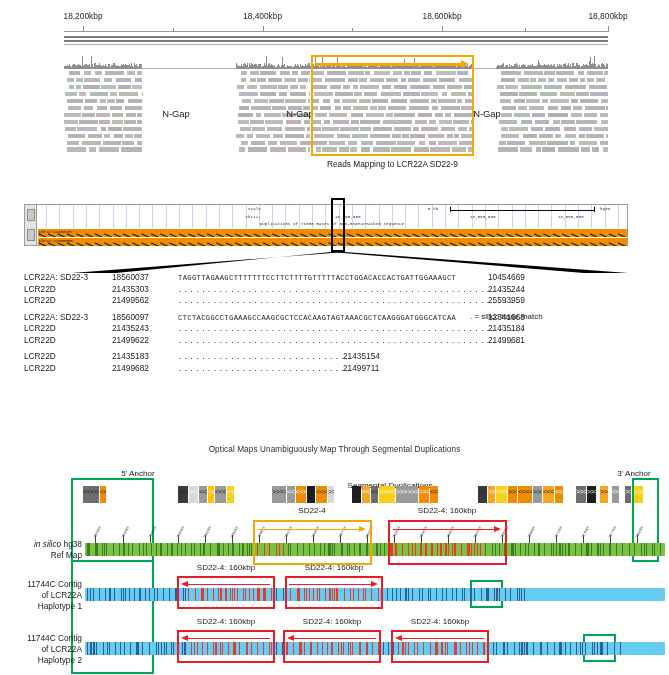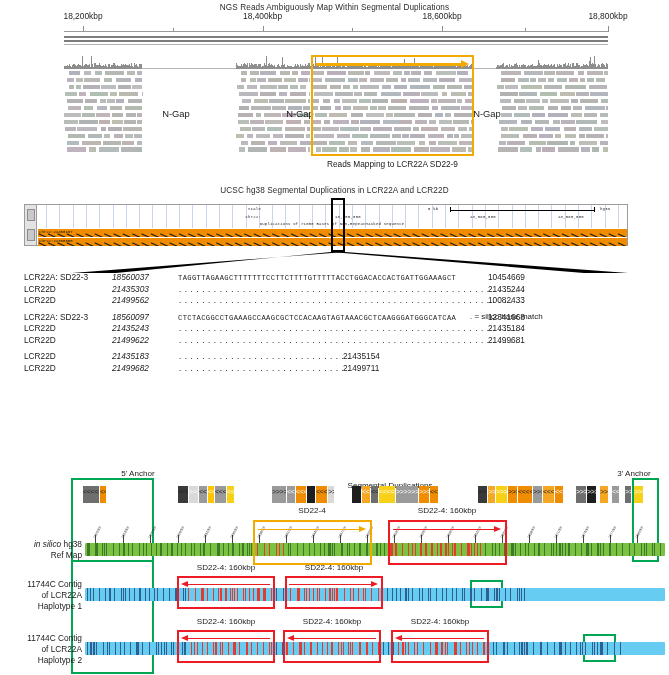--- a/index.html
+++ b/index.html
@@ -41,21 +41,21 @@
   #ucsc .dupband{position:absolute;left:13px;right:0;height:8px;background:#ef8c00;overflow:hidden;}
   #ucsc .rowlab{position:absolute;left:14px;font-family:"Liberation Mono", monospace;font-size:4px;color:#111;white-space:nowrap;}
   #ucsc .scalebar{position:absolute;height:1px;background:#000;}
   #ucsc .scaletick{position:absolute;width:1px;height:5px;background:#000;}
   #zoombox{position:absolute;left:331px;top:14px;width:14px;height:54px;border:2.6px solid #000;box-sizing:border-box;background:transparent;}
   #funnel{position:absolute;left:24px;top:68px;width:604px;height:22px;}
   .seqtbl{position:absolute;left:24px;top:88px;width:625px;font-size:8.3px;}
   .seqblk{margin-bottom:5px;}
   .seqrow{height:11.5px;line-height:11.5px;white-space:nowrap;}
   .c-name{display:inline-block;width:88px;}
-  .c-start{display:inline-block;width:66px;font-style:italic;}
+  .c-start{display:inline-block;width:66px;}
   .c-seq{display:inline-block;width:310px;font-family:"Liberation Mono", monospace;font-size:7.1px;letter-spacing:.38px;}
   .c-end{display:inline-block;}
   .dots{letter-spacing:1.55px;font-size:7.1px;}
   #matchnote{position:absolute;left:470px;top:128px;font-size:8px;}
 
   
   #p3{left:0;top:440px;width:669px;height:235px;}
   .maprow{position:absolute;left:85px;width:580px;}
   .mapbar{position:absolute;left:0;width:100%;border-radius:1px;}
   .refbar{background:#7cc242;height:13px;}
@@ -75,21 +75,20 @@
   .boxlab{position:absolute;font-size:8.1px;text-align:center;white-space:nowrap;transform:translateX(-50%);}
   .rowlabel{position:absolute;text-align:right;font-size:8.3px;line-height:11px;}
   .coordtick{position:absolute;font-family:"Liberation Sans",sans-serif;font-size:3.4px;color:#333;
              transform:rotate(-62deg);transform-origin:left bottom;white-space:nowrap;}
   .tickpin{position:absolute;width:.8px;background:#444;}
 </style>
 </head>
 <body>
 
 <div class="panel" id="p1">
-  <div class="ttl" style="top:3px">NGS Reads Ambiguously Map Within Segmental Duplications</div>
 
   <div id="p1-ticks">
       <div class="ticklab" style="left: 83.04px;">18,200kbp</div>
       <div class="tickmark" style="left: 83.04px;"></div>
       <div class="ticklab" style="left: 262.56px;">18,400kbp</div>
       <div class="tickmark" style="left: 262.56px;"></div>
       <div class="ticklab" style="left: 442.08px;">18,600kbp</div>
       <div class="tickmark" style="left: 442.08px;"></div>
       <div class="ticklab" style="left: 608px;">18,800kbp</div>
       <div class="tickmark" style="left: 608px;"></div>
@@ -993,21 +992,20 @@
 
   <div id="obox"></div>
   <div id="oarrow">
     <div class="shaft"></div>
       <div class="head"></div>
   </div>
   <div id="ocap">Reads Mapping to LCR22A SD22-9</div>
 </div>
 
 <div class="panel" id="p2">
-  <div class="ttl" style="top:2px">UCSC hg38 Segmental Duplications in LCR22A and LCR22D</div>
 
   <div id="ucsc">
     <div class="lgut">
         <i style="top:4px"></i>
         <i style="top:24px"></i>
       </div>
     <div class="hdr" id="ucsc-hdr">
         <div class="vgrid" style="left: 8px;"></div>
         <div class="vgrid" style="left: 21.3px;"></div>
         <div class="vgrid" style="left: 34.6px;"></div>
@@ -1074,36 +1072,37 @@
 
   <svg id="funnel" viewBox="0 0 604 22" preserveAspectRatio="none">
     <polygon points="307,0 321,0 604,21 560,21" fill="#000"></polygon>
     <polygon points="307,0 321,0 48,21 92,21" fill="#000"></polygon>
   </svg>
 
   <div class="seqtbl" id="seqtbl">
       <div class="seqblk">
         <div class="seqrow"><span class="c-name">LCR22A: SD22-3</span><span class="c-start">18560037</span><span class="c-seq" style="width:310px">TAGGTTAGAAGCTTTTTTTCCTTCTTTTGTTTTTACCTGGACACCACTGATTGGAAAGCT</span><span class="c-end">10454669</span></div>
         <div class="seqrow"><span class="c-name">LCR22D</span><span class="c-start">21435303</span><span class="c-seq dots" style="width:310px">............................................................</span><span class="c-end">21435244</span></div>
-        <div class="seqrow"><span class="c-name">LCR22D</span><span class="c-start">21499562</span><span class="c-seq dots" style="width:310px">............................................................</span><span class="c-end">10082433</span></div>
+        <div class="seqrow"><span class="c-name">LCR22D</span><span class="c-start">21499562</span><span class="c-seq dots" style="width:310px">............................................................</span><span class="c-end">25593959</span></div>
       </div>
       <div class="seqblk">
         <div class="seqrow"><span class="c-name">LCR22A: SD22-3</span><span class="c-start">18560097</span><span class="c-seq" style="width:310px">CTCTACGGCCTGAAAGCCAAGCGCTCCACAAGTAGTAAACGCTCAAGGGATGGGCATCAA</span><span class="c-end">12341668</span></div>
         <div class="seqrow"><span class="c-name">LCR22D</span><span class="c-start">21435243</span><span class="c-seq dots" style="width:310px">............................................................</span><span class="c-end">21435184</span></div>
         <div class="seqrow"><span class="c-name">LCR22D</span><span class="c-start">21499622</span><span class="c-seq dots" style="width:310px">............................................................</span><span class="c-end">21499681</span></div>
       </div>
       <div class="seqblk">
         <div class="seqrow"><span class="c-name">LCR22D</span><span class="c-start">21435183</span><span class="c-seq dots" style="width:165px">..............................</span><span class="c-end">21435154</span></div>
         <div class="seqrow"><span class="c-name">LCR22D</span><span class="c-start">21499682</span><span class="c-seq dots" style="width:165px">..............................</span><span class="c-end">21499711</span></div>
       </div>
     </div>
   <div id="matchnote">. = silico base match</div>
 </div>
 
 <div class="panel" id="p3">
+  <div class="ttl" style="top:5px">Optical Maps Unambiguously Map Through Segmental Duplications</div>
 
   <div class="boxlab" style="left:138px;top:29px">5' Anchor</div>
   <div class="boxlab" style="left:634px;top:29px">3' Anchor</div>
   <div class="boxlab" style="left:390px;top:41px">Segmental Duplications</div>
 
   <div id="sdblocks">
       <div class="sdblk" style="left: 83px; width: 16px; top: 46px; background: rgb(110, 110, 110);">
         <span style="color: rgb(34, 34, 34);">&lt;&lt;&lt;&lt;&lt;</span>
       </div>
       <div class="sdblk" style="left: 100px; width: 6px; top: 46px; background: rgb(239, 140, 0);">

